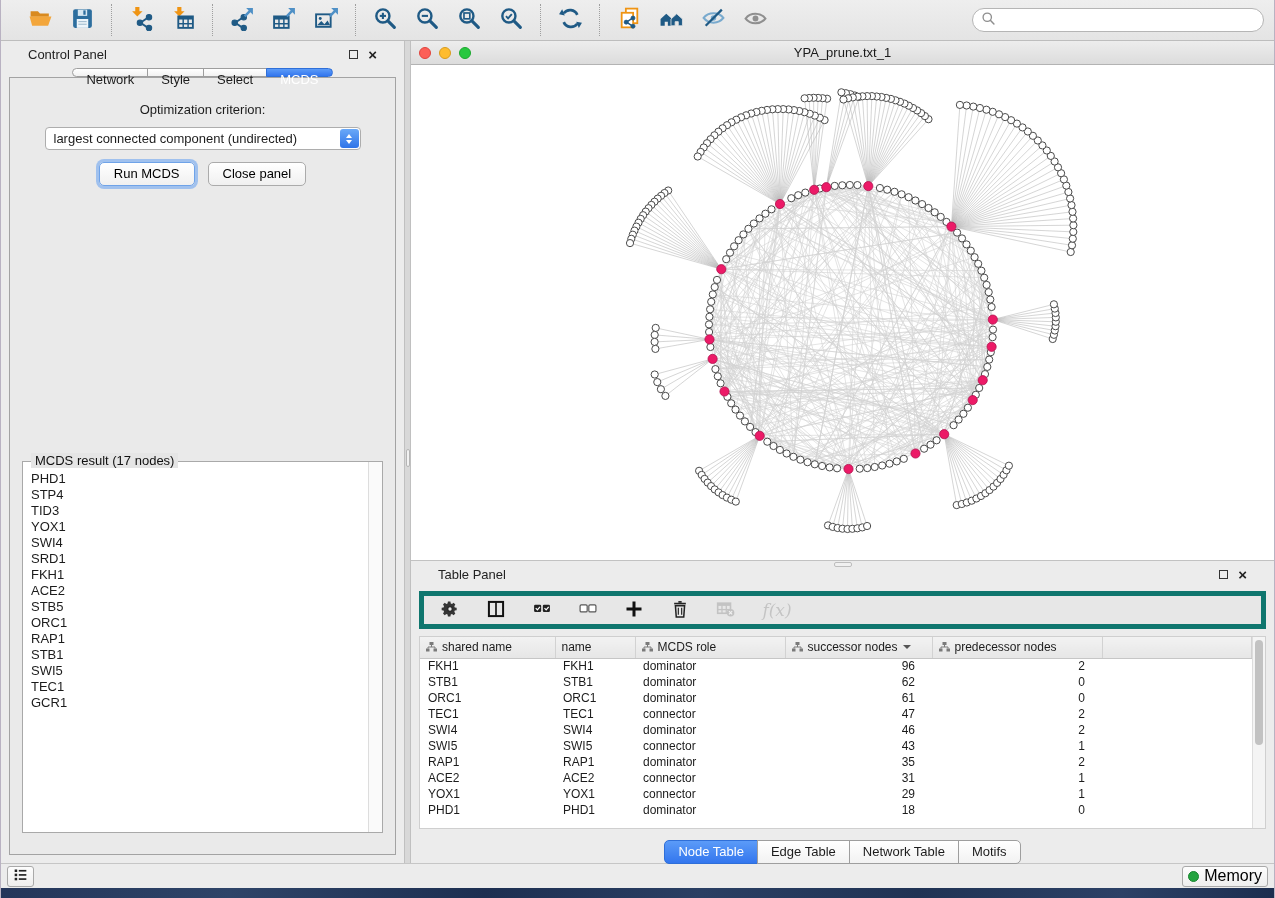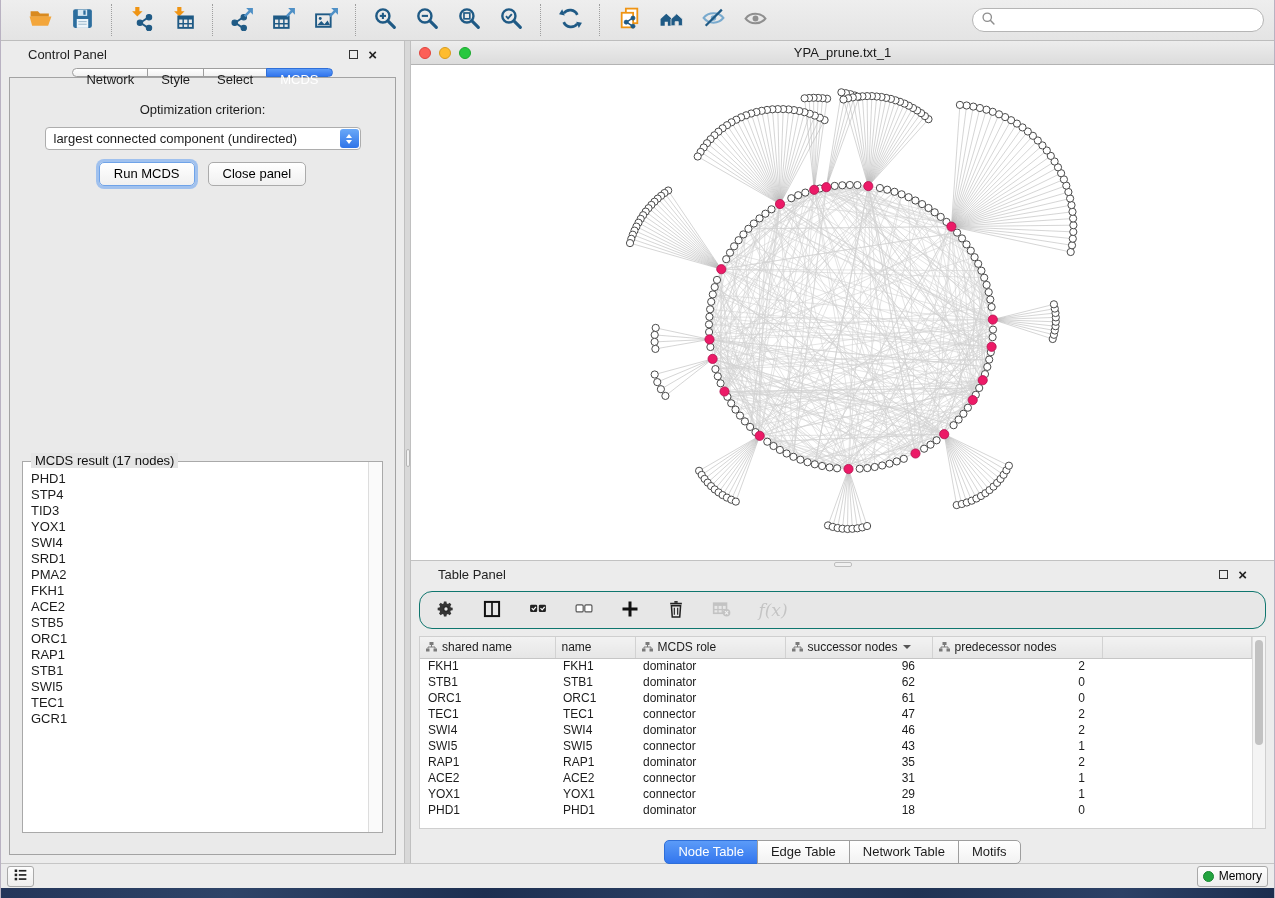--- a/index.html
+++ b/index.html
@@ -70,21 +70,21 @@
   .light.red { background:#fc5f57; border:1px solid #e0443d; }
   .light.yellow { background:#febc2e; border:1px solid #d89c1f; }
   .light.green { background:#28c840; border:1px solid #1da82f; }
   .net-title { position:absolute; left:0; right:0; text-align:center; font-size:13px; color:#1a1a1a; }
   .net-canvas { flex:1; background:#fff; overflow:hidden; }
   .net-canvas svg { display:block; }
 
   
   .table-panel { flex:1; display:flex; flex-direction:column; min-height:0; position:relative; }
   .h-grip { position:absolute; top:1px; left:50%; margin-left:-9px; width:18px; height:5px; background:#f0f0f0; border:1px solid #bdbdbd; border-radius:2px; }
-  .tp-toolbar { margin:4px 8px 0; border:1px solid #0f766e; background:#e7e7e7; border-radius:13px; height:38px;
+  .tp-toolbar { margin:4px 8px 0; border:5px solid #0f766e; background:#e7e7e7; border-radius:0; height:38px;
                 display:flex; align-items:center; gap:22px; padding:0 14px; flex:0 0 auto; }
   .tp-icon { display:flex; align-items:center; justify-content:center; width:24px; height:24px; background:none; border:none; }
   .tp-icon svg { width:20px; height:20px; }
   .tp-icon.disabled { opacity:.45; }
   .fx-label { font-family:"DejaVu Serif", serif; font-style:italic; font-size:17px; color:#9a9a9a; }
 
   .table-wrap { margin:7px 8px 0; flex:1; min-height:0; background:#fff; border:1px solid #cfcfcf; display:flex; }
   .data-table { flex:1; border-collapse:collapse; font-size:12px; table-layout:fixed; align-self:flex-start; width:calc(100% - 13px); }
   .data-table th { background:linear-gradient(#f2f2f2,#e6e6e6); border-right:1px solid #d2d2d2; border-bottom:1px solid #c6c6c6;
                    font-weight:normal; font-size:12px; height:21px; white-space:nowrap; overflow:hidden; }
@@ -94,21 +94,21 @@
   .data-table td { height:16px; padding:0 8px; white-space:nowrap; overflow:hidden; }
   .data-table td.num { text-align:right; padding-right:17px; }
   .tbl-scroll { width:13px; background:#f4f4f4; border-left:1px solid #ddd; position:relative; }
   .tbl-thumb { position:absolute; top:3px; left:2px; width:8px; height:105px; background:#c2c2c2; border-radius:5px; }
 
   .table-tabs { height:34px; display:flex; justify-content:center; align-items:flex-end; flex:0 0 auto; }
 
   
   .status-bar { height:25px; background:#ececec; border-top:1px solid #c6c6c6; display:flex; align-items:center; padding:0 6px; flex:0 0 auto; }
   .status-btn { height:21px; border:1px solid #a9a9a9; background:linear-gradient(#fdfdfd,#eeeeee); border-radius:3px;
-                display:flex; align-items:center; gap:5px; padding:0 5px; font-size:12px; }
+                display:flex; align-items:center; gap:5px; padding:0 5px; font-size:16px; }
   .status-bar .spacer { flex:1; }
   .mem-dot { width:11px; height:11px; border-radius:50%; background:#23a33f; border:1px solid #188530; }
 
   .desktop-strip { height:10px; flex:0 0 auto;
      background:linear-gradient(90deg,#24365a 0%,#2e4468 18%,#1d2f51 38%,#2a3f63 55%,#203354 72%,#2c4166 88%,#1c2e4f 100%); }
 </style>
 </head>
 <body>
 
 <div class="app">
@@ -324,21 +324,20 @@
         </div>
         <div class="result-group">
           <span class="result-legend">MCDS result (17 nodes)</span>
           <ul class="result-list" id="mcds-list">
               <li>PHD1</li>
               <li>STP4</li>
               <li>TID3</li>
               <li>YOX1</li>
               <li>SWI4</li>
               <li>SRD1</li>
-              <li>PMA2</li>
               <li>FKH1</li>
               <li>ACE2</li>
               <li>STB5</li>
               <li>ORC1</li>
               <li>RAP1</li>
               <li>STB1</li>
               <li>SWI5</li>
               <li>TEC1</li>
               <li>GCR1</li>
             </ul>

